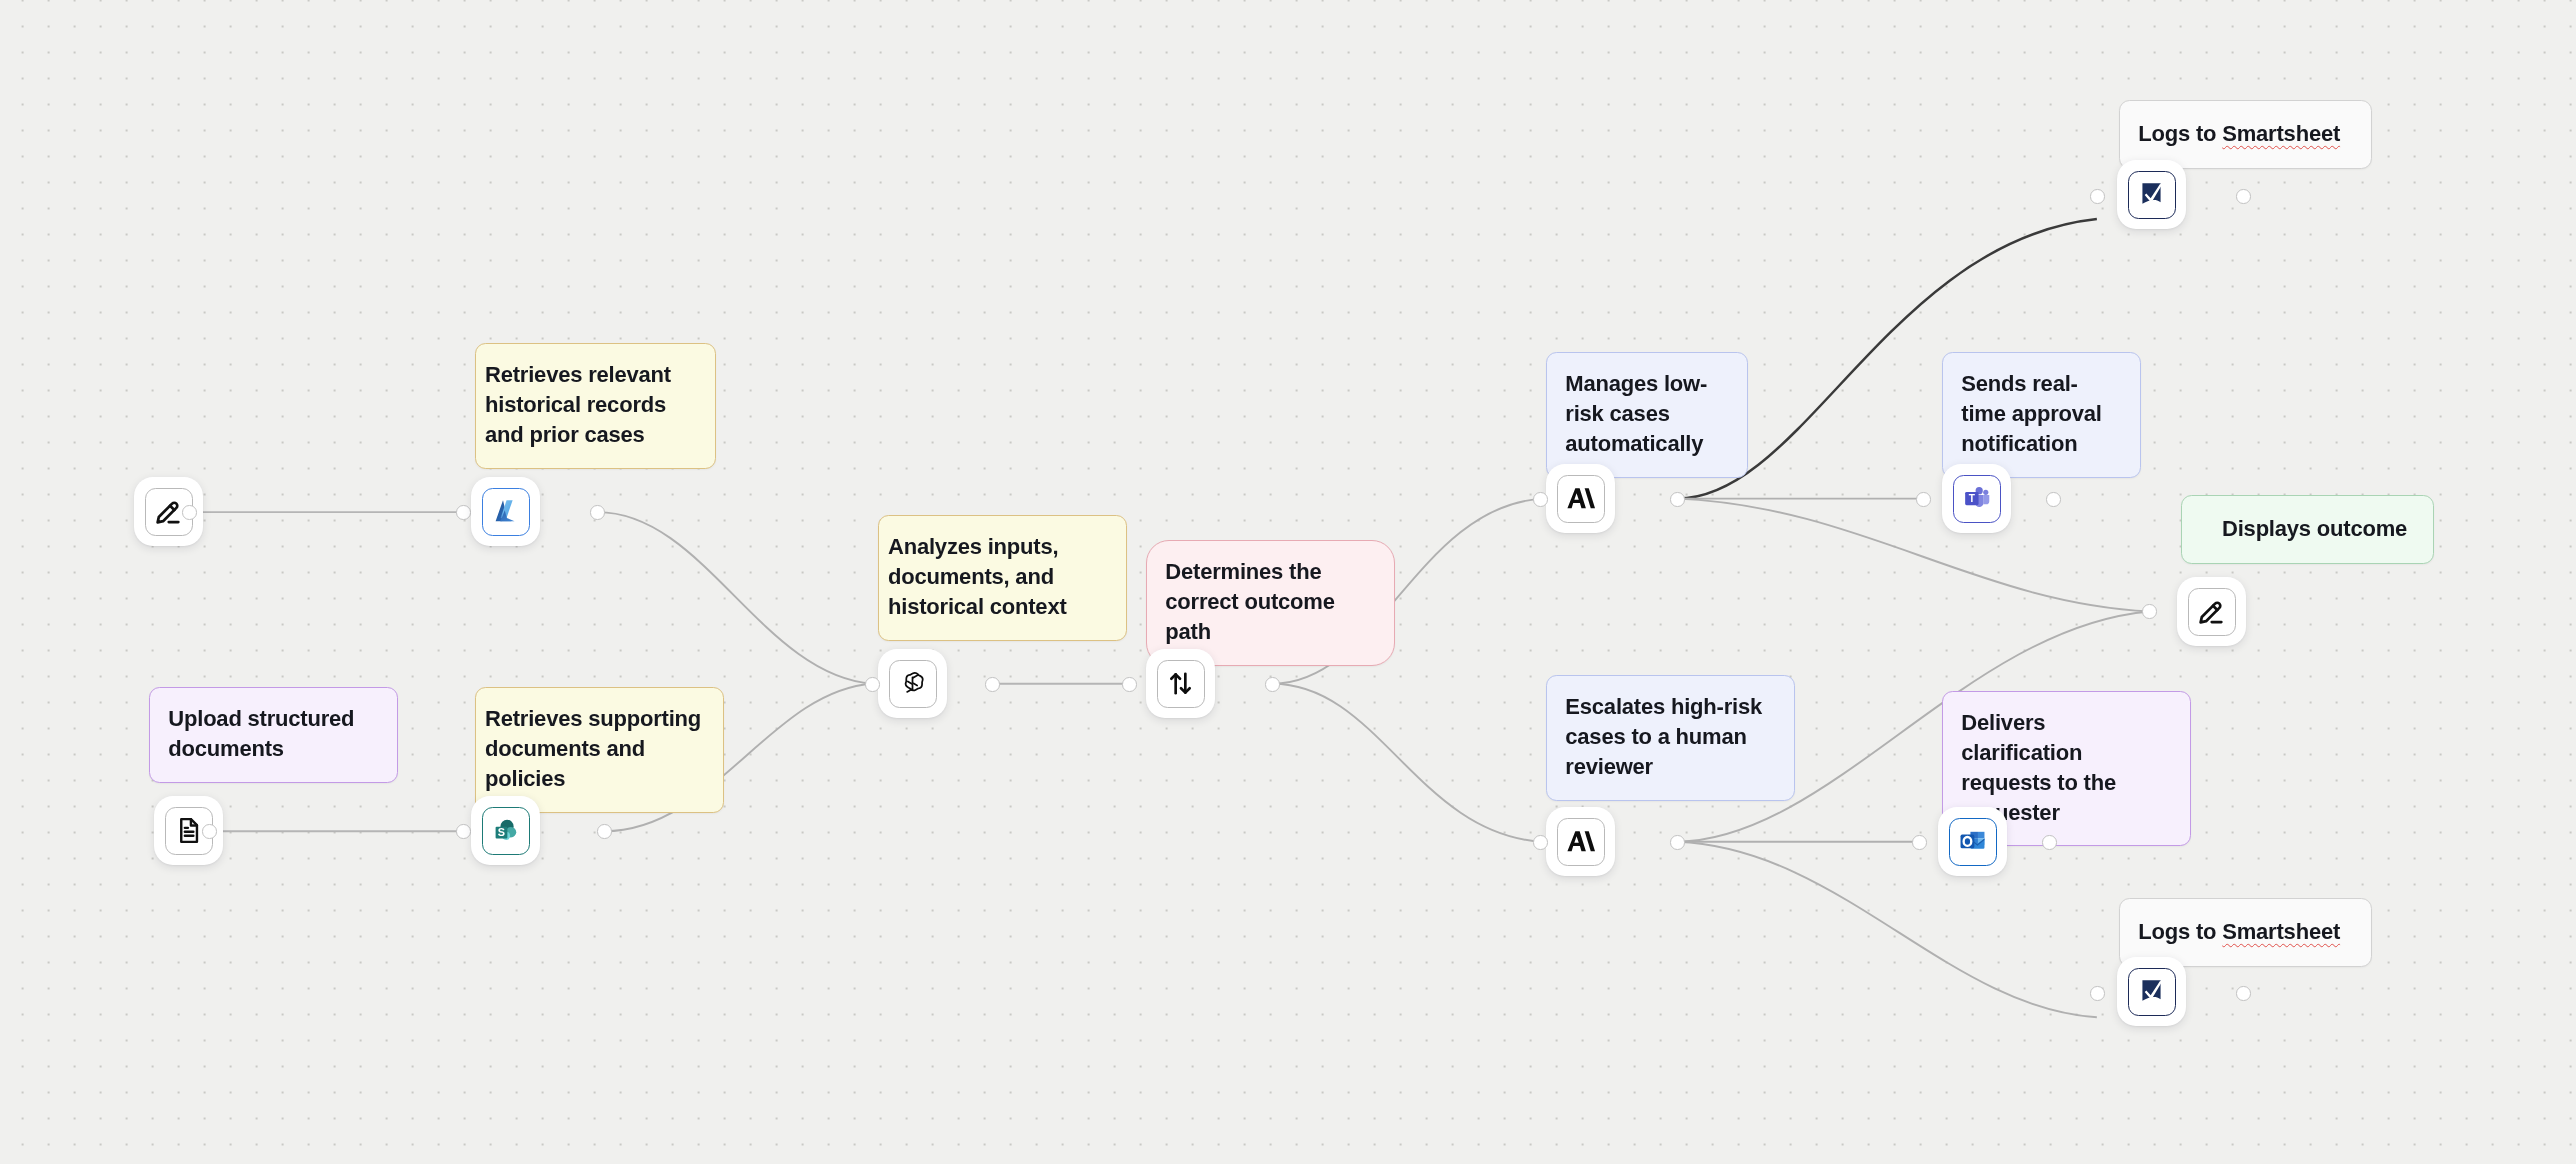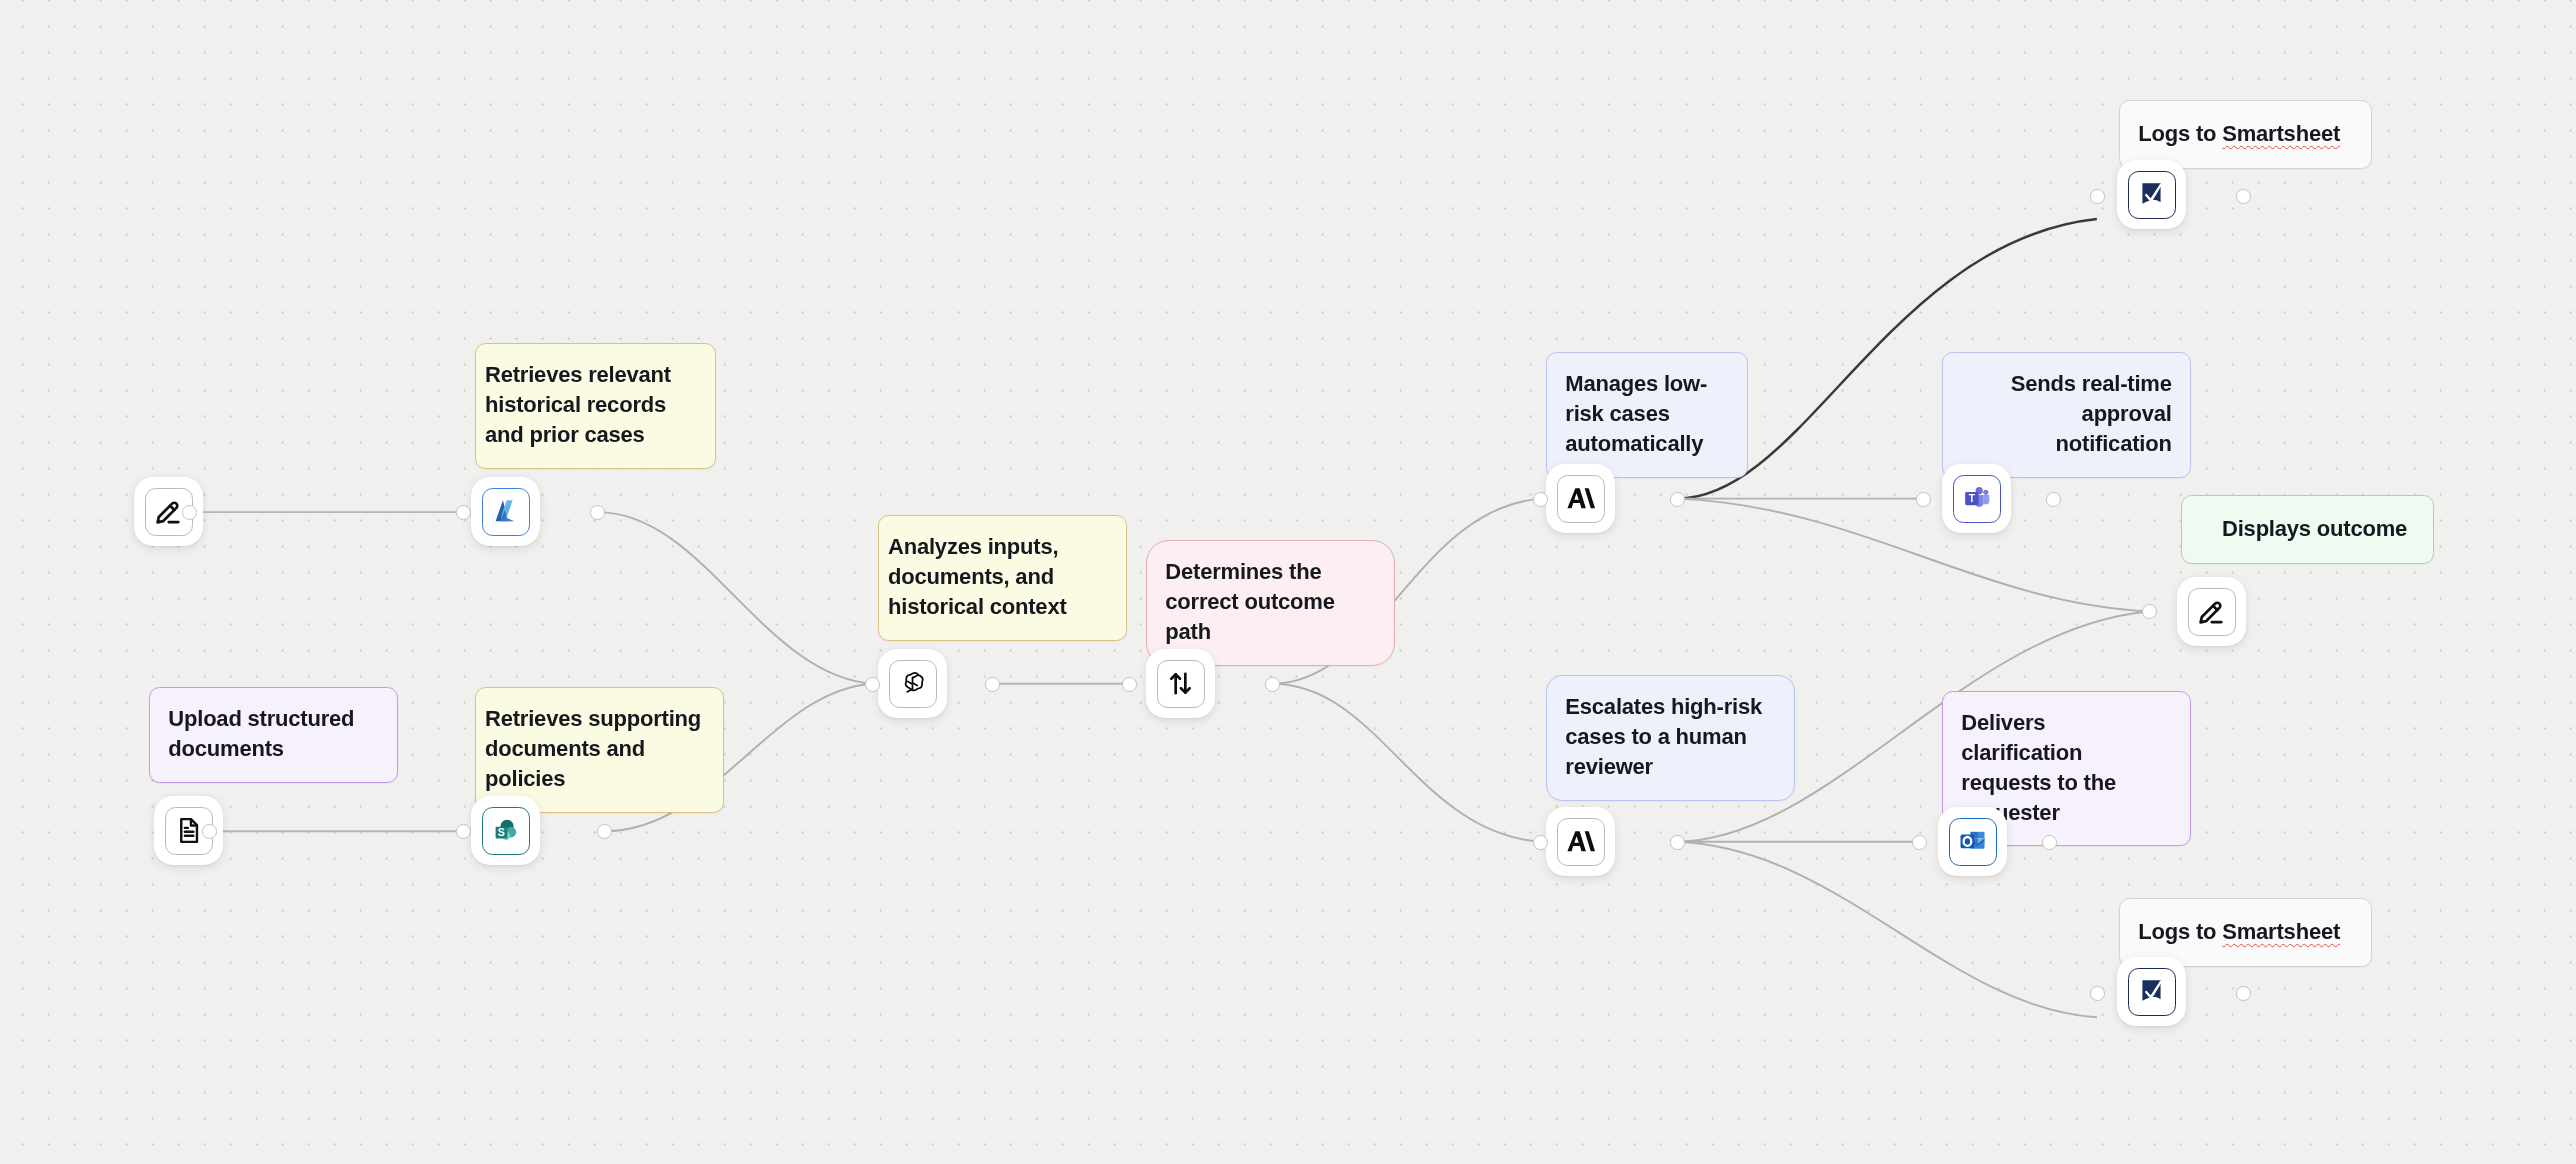--- a/index.html
+++ b/index.html
@@ -147,25 +147,25 @@
   </div>
 
   <div class="card pink" style="left:1146px; top:540px; width:249px;border-radius:23px;">
     <span>Determines the correct outcome path</span>
   </div>
 
   <div class="card blue" style="left:1546px; top:352px; width:202px;">
     <span>Manages low-risk cases automatically</span>
   </div>
 
-  <div class="card blue" style="left:1546px; top:675px; width:249px;border-radius:16px;">
+  <div class="card blue" style="left:1546px; top:675px; width:249px;">
     <span>Escalates high-risk cases to a human reviewer</span>
   </div>
 
-  <div class="card blue" style="left:1942px; top:352px; width:249px;text-align:right;">
+  <div class="card blue" style="left:1942px; top:352px; width:199px;">
     <span>Sends real-time approval notification</span>
   </div>
 
   <div class="card purple" style="left:1942px; top:691px; width:249px;">
     <span>Delivers clarification requests to the requester</span>
   </div>
 
   <div class="card plain" style="left:2119px; top:100px; width:253px; padding-top:18.3px; padding-bottom:18.3px;">
     <span>Logs to </span><span class="spell">Smartsheet</span>
   </div>

